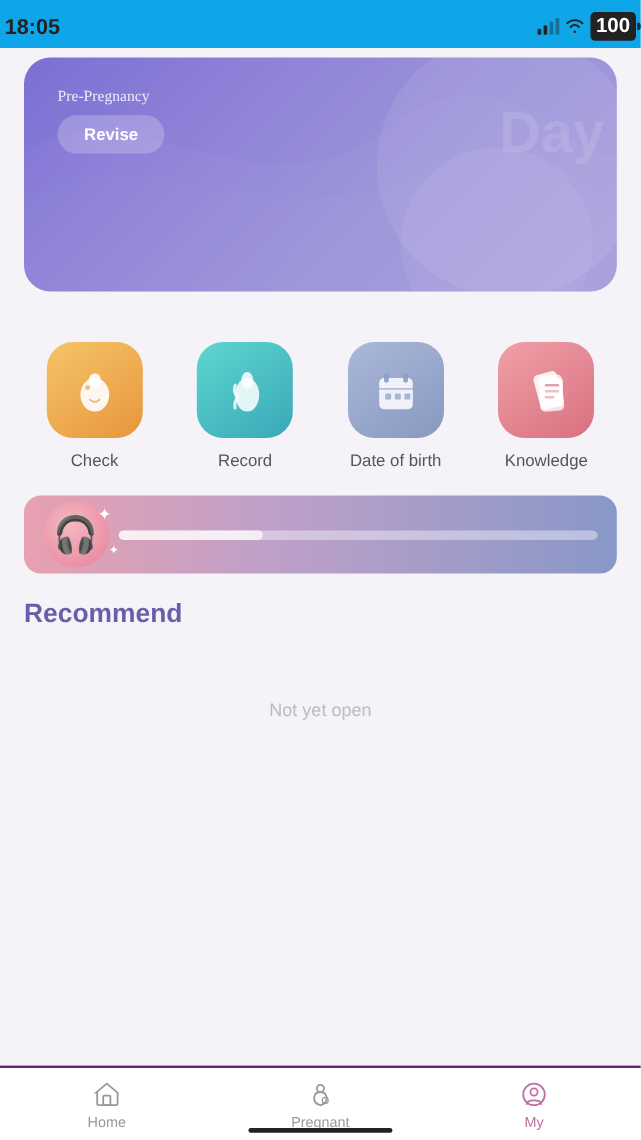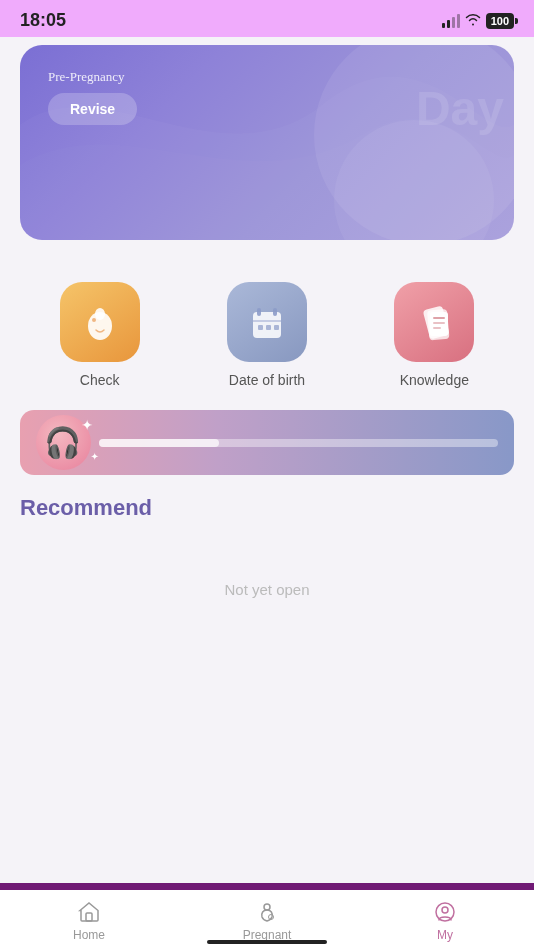--- a/index.html
+++ b/index.html
@@ -11,22 +11,22 @@
       font-family: -apple-system, 'Helvetica Neue', Arial, sans-serif;
       overflow: hidden;
       position: relative;
     }
 
     
     .status-bar {
       display: flex;
       justify-content: space-between;
       align-items: center;
-      padding: 10px 20px 6px;
-      background: #f0abfc;
+      padding: 10px 4px 6px;
+      background: #0ea5e9;
     }
     .status-time {
       font-size: 18px;
       font-weight: 700;
       color: #222;
     }
     .status-icons {
       display: flex;
       align-items: center;
       gap: 5px;
@@ -49,21 +49,21 @@
     .wifi-icon {
       font-size: 14px;
       color: #222;
     }
     .battery-box {
       display: flex;
       align-items: center;
       background: #222;
       border-radius: 4px;
       padding: 2px 5px;
-      font-size: 11px;
+      font-size: 17px;
       font-weight: 700;
       color: white;
       position: relative;
     }
     .battery-box::after {
       content: '';
       display: block;
       width: 3px;
       height: 6px;
       background: #222;
@@ -271,21 +271,21 @@
     .bottom-nav {
       position: absolute;
       bottom: 0;
       left: 0;
       right: 0;
       background: white;
       display: flex;
       justify-content: space-around;
       align-items: center;
       padding: 10px 0 8px;
-      border-top: 7px solid #701a75;
+      border-top: 2px solid #701a75;
     }
     .nav-item {
       display: flex;
       flex-direction: column;
       align-items: center;
       gap: 4px;
       cursor: pointer;
       min-width: 80px;
     }
     .nav-label {
@@ -356,20 +356,31 @@
       <svg viewBox="0 0 48 48" fill="none">
         <ellipse cx="24" cy="28" rx="12" ry="14" fill="rgba(255,255,255,0.9)"></ellipse>
         <ellipse cx="24" cy="16" rx="5" ry="6" fill="rgba(255,255,255,0.9)"></ellipse>
         <circle cx="18" cy="22" r="2" fill="rgba(230,140,60,0.6)"></circle>
         <path d="M20 32 Q24 36 28 32" stroke="rgba(230,140,60,0.6)" stroke-width="1.5" fill="none" stroke-linecap="round"></path>
       </svg>
     </div>
     <span class="action-label">Check</span>
   </div>
 
+  <div class="action-item">
+    <div class="action-icon-wrap record-bg">
+      <svg viewBox="0 0 48 48" fill="none">
+        <ellipse cx="26" cy="28" rx="10" ry="14" fill="rgba(255,255,255,0.85)"></ellipse>
+        <ellipse cx="26" cy="16" rx="5" ry="7" fill="rgba(255,255,255,0.85)"></ellipse>
+        <path d="M18 30 Q14 26 16 20" stroke="rgba(255,255,255,0.85)" stroke-width="2.5" fill="none" stroke-linecap="round"></path>
+        <path d="M18 30 C16 33 15 36 16 39" stroke="rgba(255,255,255,0.85)" stroke-width="2.5" fill="none" stroke-linecap="round"></path>
+      </svg>
+    </div>
+    <span class="action-label">Record</span>
+  </div>
 
   <div class="action-item">
     <div class="action-icon-wrap birth-bg">
       <svg viewBox="0 0 48 48" fill="none">
         <rect x="10" y="14" width="28" height="26" rx="4" fill="rgba(255,255,255,0.85)"></rect>
         <rect x="14" y="10" width="4" height="8" rx="2" fill="rgba(140,155,200,0.9)"></rect>
         <rect x="30" y="10" width="4" height="8" rx="2" fill="rgba(140,155,200,0.9)"></rect>
         <line x1="10" y1="23" x2="38" y2="23" stroke="rgba(140,155,200,0.6)" stroke-width="1.5"></line>
         <rect x="15" y="27" width="5" height="5" rx="1" fill="rgba(140,155,200,0.7)"></rect>
         <rect x="23" y="27" width="5" height="5" rx="1" fill="rgba(140,155,200,0.7)"></rect>

